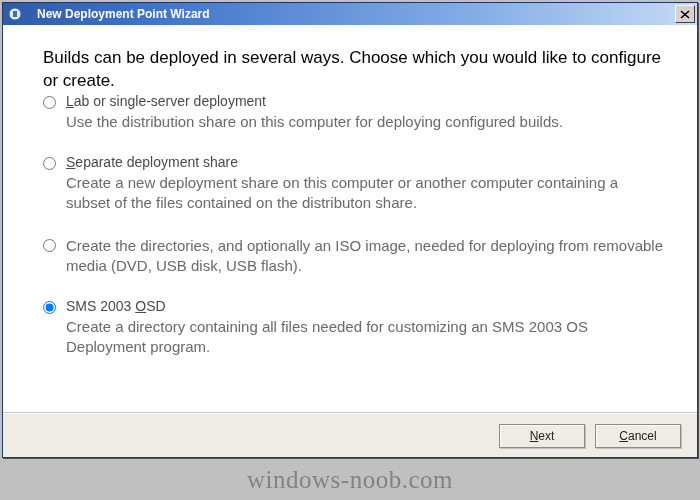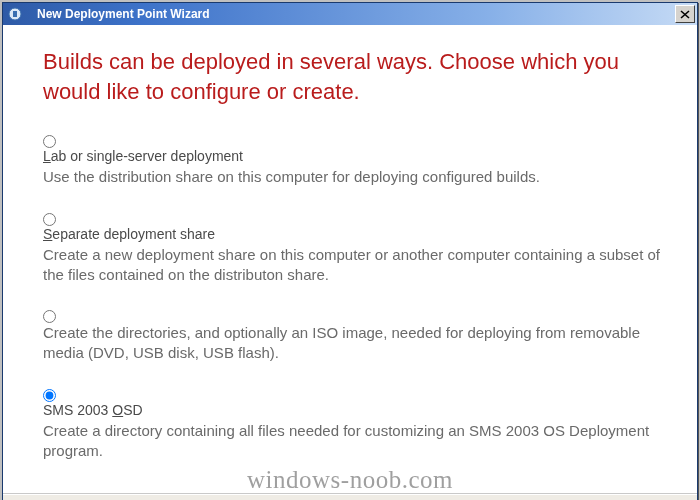--- a/index.html
+++ b/index.html
@@ -56,32 +56,30 @@
   .client {
     background: #fff;
     padding: 0;
   }
   .content {
     padding: 22px 32px 10px 40px;
     min-height: 388px;
     border-bottom: 1px solid #c9c9c9;
   }
   .heading {
-    color: #b91c1c;
-    font-size: 22px;
+    color: #000000;
+    font-size: 17px;
     line-height: 1.35;
-    margin-bottom: 26px;
     font-weight: normal;
   }
   .options { }
   .option {
     display: flex;
     align-items: flex-start;
     margin-bottom: 22px;
-    flex-direction: column;
   }
   .option input[type=radio] {
     margin: 3px 10px 0 0;
     flex: 0 0 auto;
   }
   .option .text {
     flex: 1;
   }
   .opt-label {
     font-size: 14px;

